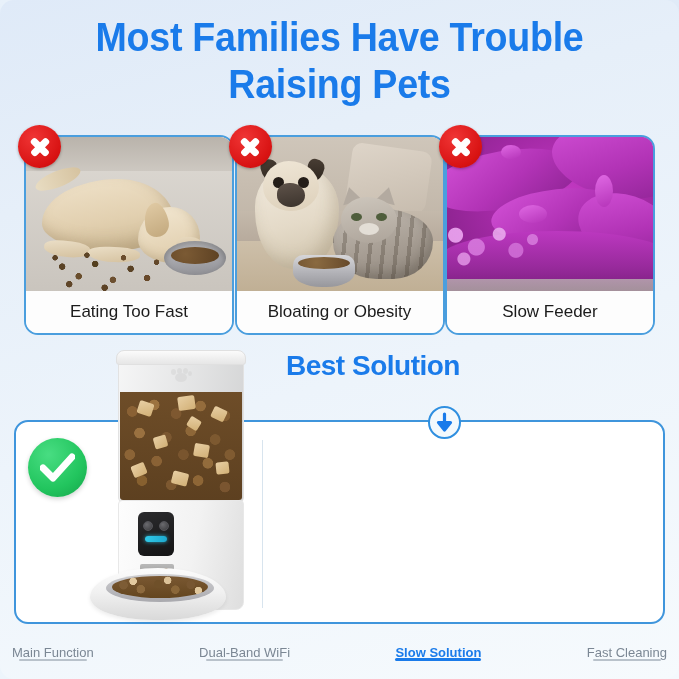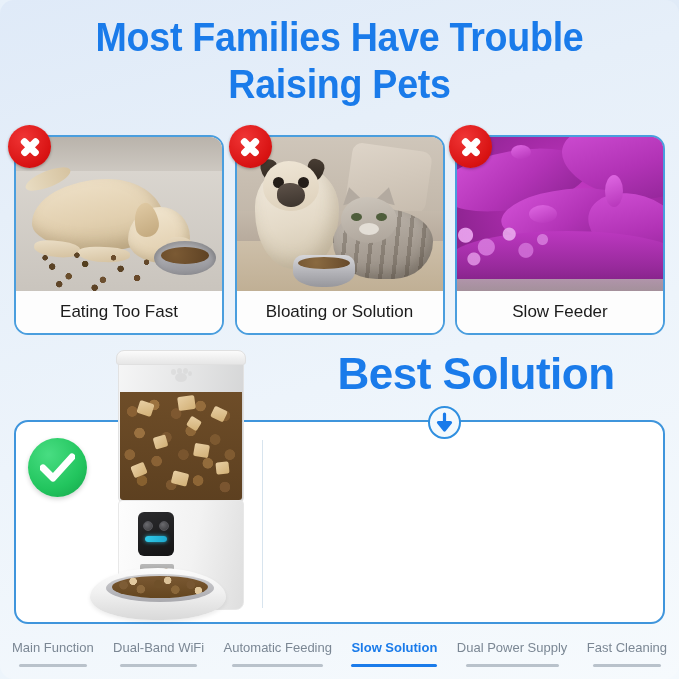--- a/index.html
+++ b/index.html
@@ -42,21 +42,21 @@
 
   
   .problem-row {
     position: absolute;
     top: 135px;
     left: 0;
     width: 679px;
     height: 205px;
     display: flex;
     justify-content: space-between;
-    padding: 0 14px;
+    padding: 0 24px;
   }
 
   .problem-card {
     position: relative;
     width: 210px;
     height: 200px;
     border: 2px solid #4a9ede;
     border-radius: 14px;
     background: #fff;
     overflow: visible;
@@ -343,24 +343,24 @@
     position: absolute; left: 0; right: 0; bottom: 0; height: 16px;
     background: linear-gradient(180deg, rgba(190,186,180,0.75), rgba(168,163,156,0.85));
   }
 
   
   .solution-heading {
     position: absolute;
     top: 352px;
     left: 286px;
     width: 380px;
-    text-align: center;
+    text-align: left;
     color: #1a7bea;
     font-weight: bold;
-    font-size: 44px;
+    font-size: 28px;
     line-height: 1;
     letter-spacing: -0.5px;
   }
 
   .arrow-badge {
     position: absolute;
     top: 406px;
     left: 428px;
     width: 33px;
     height: 33px;
@@ -603,21 +603,21 @@
     height: 46px;
     display: flex;
     align-items: center;
     justify-content: space-between;
     padding: 0 12px 6px 12px;
   }
   .tab {
     position: relative;
     font-size: 13px;
     color: #7b8794;
-    padding-bottom: 12px;
+    padding-bottom: 1px;
     white-space: nowrap;
     text-align: center;
   }
   .tab::after {
     content: "";
     position: absolute;
     left: 8%; right: 8%;
     bottom: 0;
     height: 2.2px;
     background: #b9c2cb;
@@ -680,21 +680,21 @@
         <div class="cat-body"></div>
         <div class="cat-stripes"></div>
         <div class="cat-ear c1"></div>
         <div class="cat-ear c2"></div>
         <div class="cat-head"></div>
         <div class="cat-eye k1"></div>
         <div class="cat-eye k2"></div>
         <div class="cat-muzzle"></div>
         <div class="bowl-2"></div>
       </div>
-      <div class="card-label">Bloating or Solution</div>
+      <div class="card-label">Bloating or Obesity</div>
     </div>
 
     <div class="problem-card">
       <div class="x-badge"></div>
       <div class="card-photo ph-slowfeeder">
         <div class="pf-ridge r1"></div>
         <div class="pf-ridge r2"></div>
         <div class="pf-ridge r3"></div>
         <div class="pf-ridge r4"></div>
         <div class="pf-knob k1"></div>
@@ -758,19 +758,17 @@
     <div class="dispense-chute"></div>
     <div class="feeder-bowl-outer"></div>
     <div class="feeder-bowl-inner"></div>
     <div class="bowl-food"></div>
   </div>
 
 
   <div class="tab-bar">
     <div class="tab">Main Function</div>
     <div class="tab">Dual-Band WiFi</div>
-    <div class="tab">Automatic Feeding</div>
     <div class="tab active">Slow Solution</div>
-    <div class="tab">Dual Power Supply</div>
     <div class="tab">Fast Cleaning</div>
   </div>
 
 </div>
 
 </body></html>

